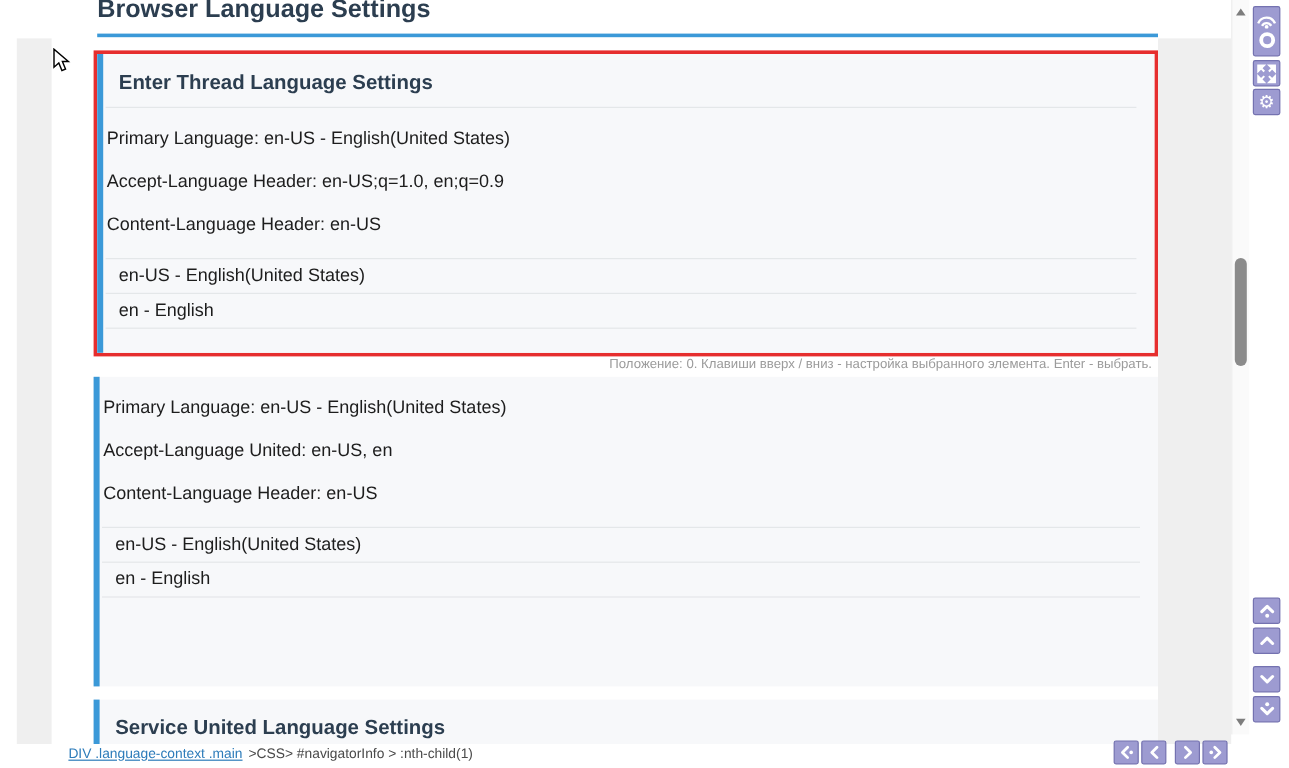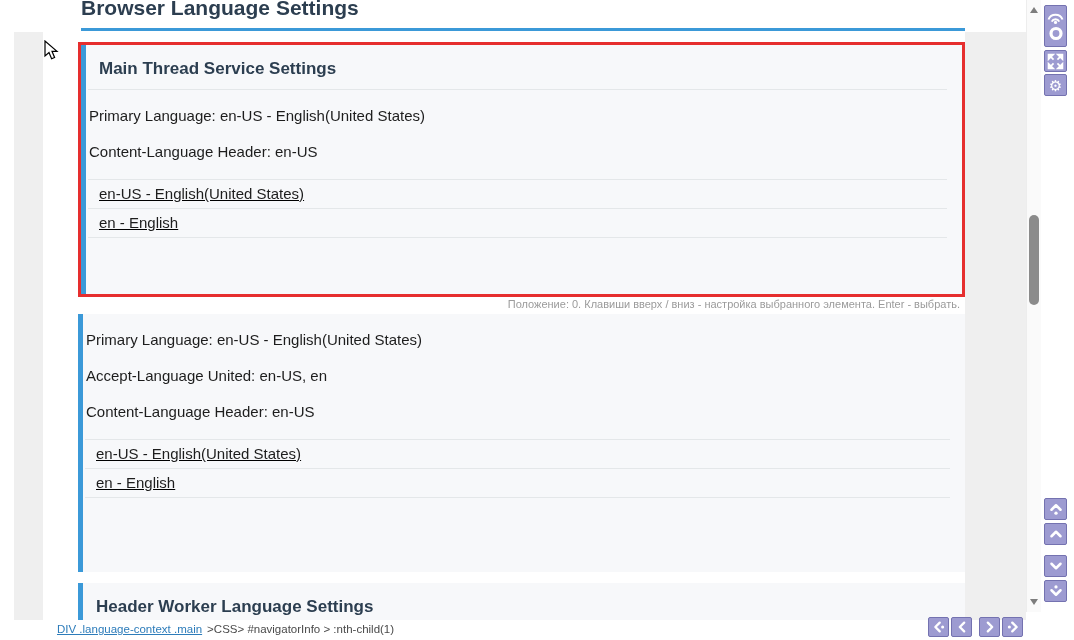--- a/index.html
+++ b/index.html
@@ -13,21 +13,21 @@
 
   .page-title{left:81px;top:-3px;font-size:21px;line-height:22px;font-weight:bold;color:#2c3e50;white-space:nowrap;}
   .title-rule{left:81px;top:28px;width:884px;height:3px;background:#3b99d8;}
 
   .red-box{left:78px;top:42px;width:887px;height:255px;border:3px solid #e62e2e;box-sizing:border-box;}
 
   .section{background:#f7f8fa;border-left:5px solid #3b99d8;box-sizing:border-box;overflow:hidden;}
   .section.fill{position:absolute;left:0;top:0;right:0;bottom:0;}
   .sec-head{margin:0 15px 0 2px;padding:14px 0 11px 11px;font-size:17px;line-height:19px;font-weight:bold;color:#2c3e50;border-bottom:1px solid #e4e7e9;}
   .sec-field{margin:17px 15px 18px 3px;font-size:15px;line-height:18px;color:#1d1d1d;}
-  .lang-list{margin:4px 15px 0 2px;border-top:1px solid #e4e7e9;text-decoration:underline;}
+  .lang-list{margin:4px 15px 0 2px;border-top:1px solid #e4e7e9;}
   .lang-item{padding:5px 2px 5px 11px;font-size:15px;line-height:18px;color:#1d1d1d;border-bottom:1px solid #e4e7e9;}
 
   .sec-webworker{left:78px;top:314px;width:887px;height:258px;}
   .sec-serviceworker{left:78px;top:583px;width:887px;height:37px;}
 
   .status-note{left:78px;top:298px;width:882px;text-align:right;font-size:11px;line-height:12px;color:#9b9b9b;}
 
   .bottom-bar{left:0;top:620px;width:1074px;height:20px;background:#ffffff;}
   .breadcrumb{left:37px;top:623px;font-size:11.5px;line-height:13px;white-space:nowrap;padding-left:20px;}
   .crumb-link{color:#2d7cba;text-decoration:underline;cursor:pointer;}
@@ -64,22 +64,23 @@
 <body>
 
 <div class="abs page-bg"></div>
 <div class="abs paper"></div>
 
 <div class="abs page-title">Browser Language Settings</div>
 <div class="abs title-rule"></div>
 
 <div class="abs red-box">
   <section class="section fill">
-    <div class="sec-head">Main Thread Service Settings</div>
+    <div class="sec-head">Enter Thread Language Settings</div>
     <div class="sec-field">Primary Language: en-US - English(United States)</div>
+    <div class="sec-field">Accept-Language Header: en-US;q=1.0, en;q=0.9</div>
     <div class="sec-field">Content-Language Header: en-US</div>
     <div class="lang-list">
       <div class="lang-item">en-US - English(United States)</div>
       <div class="lang-item">en - English</div>
     </div>
   </section>
 </div>
 
 <div class="abs status-note">Положение: 0. Клавиши вверх / вниз - настройка выбранного элемента. Enter - выбрать.</div>
 
@@ -87,21 +88,21 @@
   <div class="sec-field">Primary Language: en-US - English(United States)</div>
   <div class="sec-field">Accept-Language United: en-US, en</div>
   <div class="sec-field">Content-Language Header: en-US</div>
   <div class="lang-list">
     <div class="lang-item">en-US - English(United States)</div>
     <div class="lang-item">en - English</div>
   </div>
 </section>
 
 <section class="abs section sec-serviceworker">
-  <div class="sec-head">Header Worker Language Settings</div>
+  <div class="sec-head">Service United Language Settings</div>
 </section>
 
 <div class="abs scrollbar">
   <div class="sb-arrow sb-up"></div>
   <div class="sb-thumb"></div>
   <div class="sb-arrow sb-down"></div>
 </div>
 
 <button class="pbtn btn-reader">
   <span>

